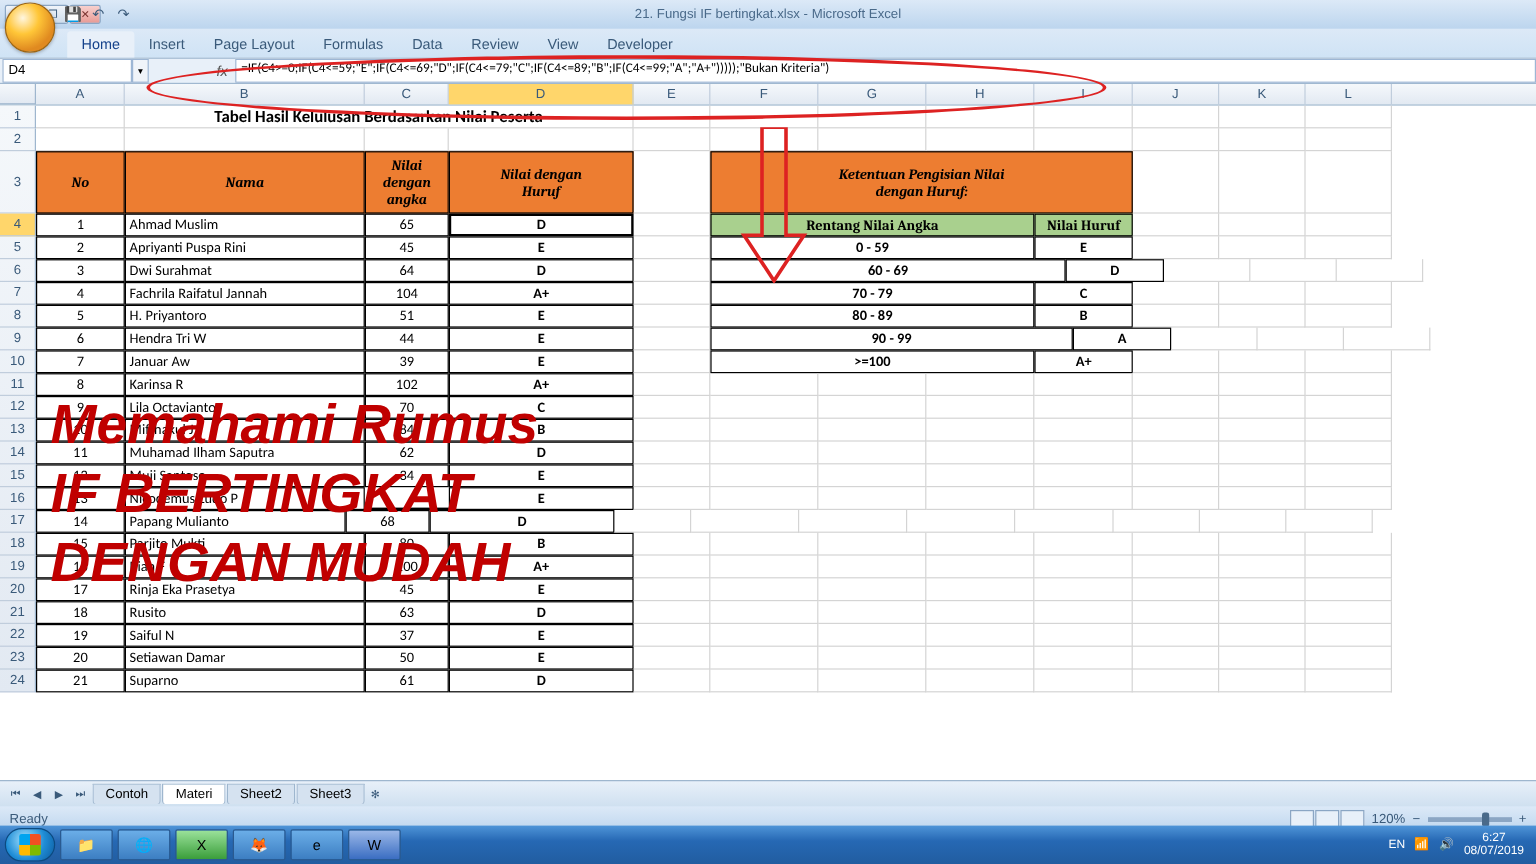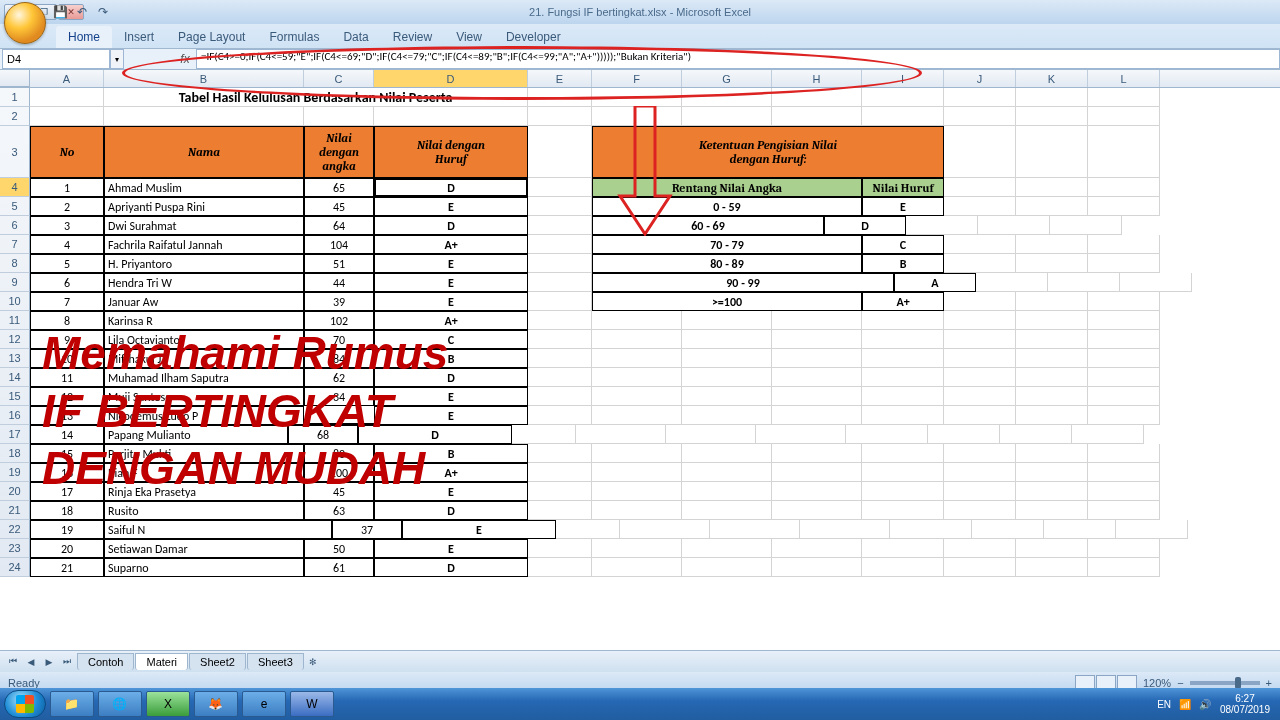--- a/index.html
+++ b/index.html
@@ -198,21 +198,21 @@
           <div class="cell" style="width: 72px;"></div>
           <div class="cell" style="width: 72px;"></div>
           <div class="cell" style="width: 72px;"></div>
         </div>
         <div class="cell-row">
           <div class="cell bordered center" style="width: 74px;">3</div>
           <div class="cell bordered" style="width: 200px;">Dwi Surahmat</div>
           <div class="cell bordered center" style="width: 70px;">64</div>
           <div class="cell bordered center bold" style="width: 154px;">D</div>
           <div class="cell" style="width: 64px;"></div>
-          <div class="cell bordered center bold" style="width: 232px;">60 - 69</div>
+          <div class="cell bordered center bold" style="width: 296px;">60 - 69</div>
           <div class="cell bordered center bold" style="width: 82px;">D</div>
           <div class="cell" style="width: 72px;"></div>
           <div class="cell" style="width: 72px;"></div>
           <div class="cell" style="width: 72px;"></div>
         </div>
         <div class="cell-row">
           <div class="cell bordered center" style="width: 74px;">4</div>
           <div class="cell bordered" style="width: 200px;">Fachrila Raifatul Jannah</div>
           <div class="cell bordered center" style="width: 70px;">104</div>
           <div class="cell bordered center bold" style="width: 154px;">A+</div>
@@ -408,21 +408,21 @@
           <div class="cell" style="width: 90px;"></div>
           <div class="cell" style="width: 90px;"></div>
           <div class="cell" style="width: 90px;"></div>
           <div class="cell" style="width: 82px;"></div>
           <div class="cell" style="width: 72px;"></div>
           <div class="cell" style="width: 72px;"></div>
           <div class="cell" style="width: 72px;"></div>
         </div>
         <div class="cell-row">
           <div class="cell bordered center" style="width: 74px;">19</div>
-          <div class="cell bordered" style="width: 228px;">Saiful N</div>
+          <div class="cell bordered" style="width: 200px;">Saiful N</div>
           <div class="cell bordered center" style="width: 70px;">37</div>
           <div class="cell bordered center bold" style="width: 154px;">E</div>
           <div class="cell" style="width: 64px;"></div>
           <div class="cell" style="width: 90px;"></div>
           <div class="cell" style="width: 90px;"></div>
           <div class="cell" style="width: 90px;"></div>
           <div class="cell" style="width: 82px;"></div>
           <div class="cell" style="width: 72px;"></div>
           <div class="cell" style="width: 72px;"></div>
           <div class="cell" style="width: 72px;"></div>

